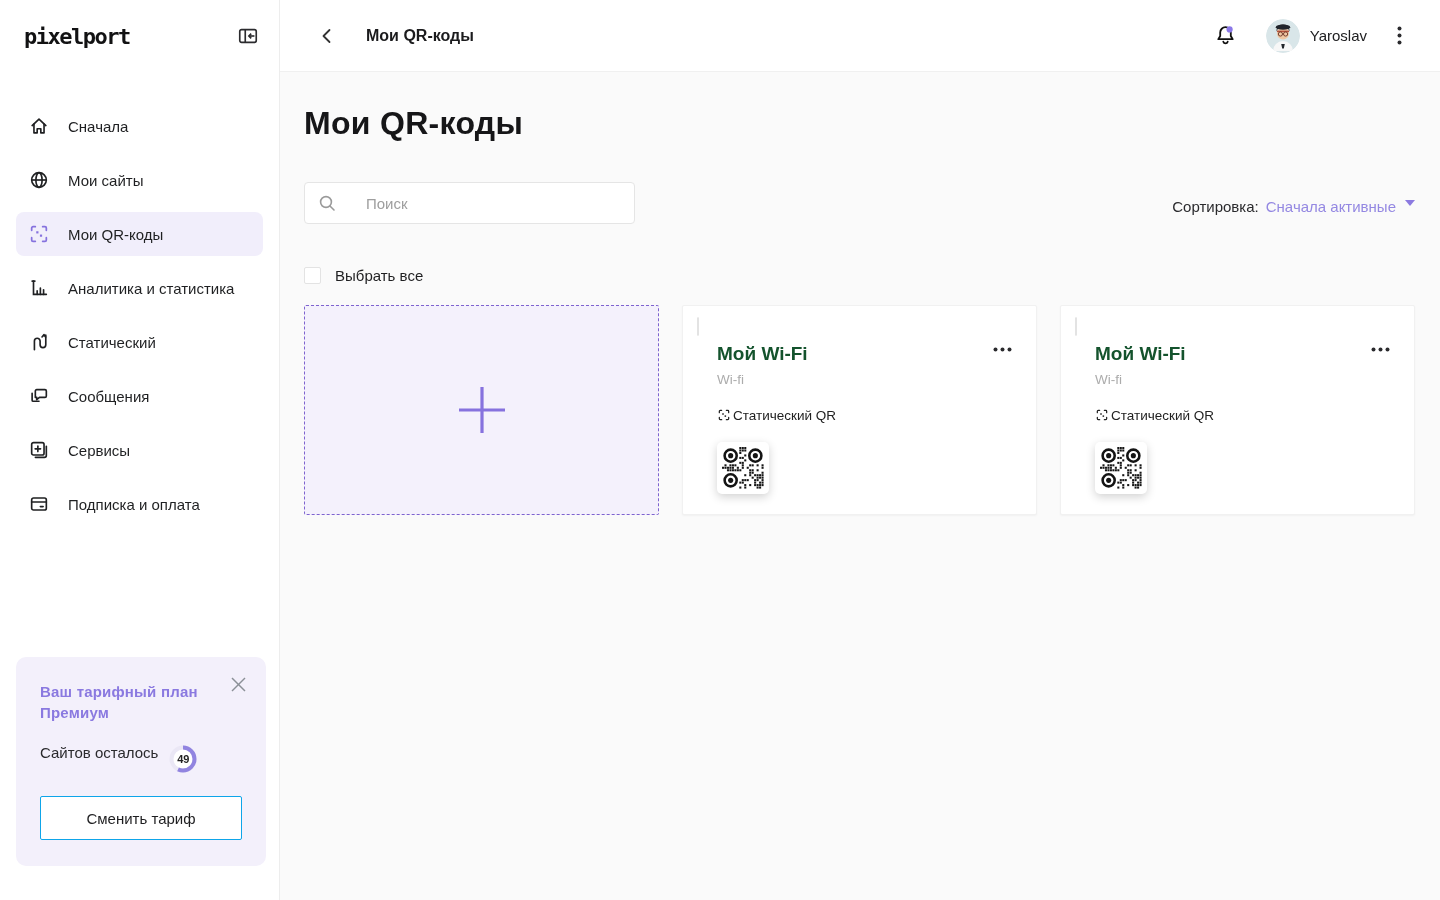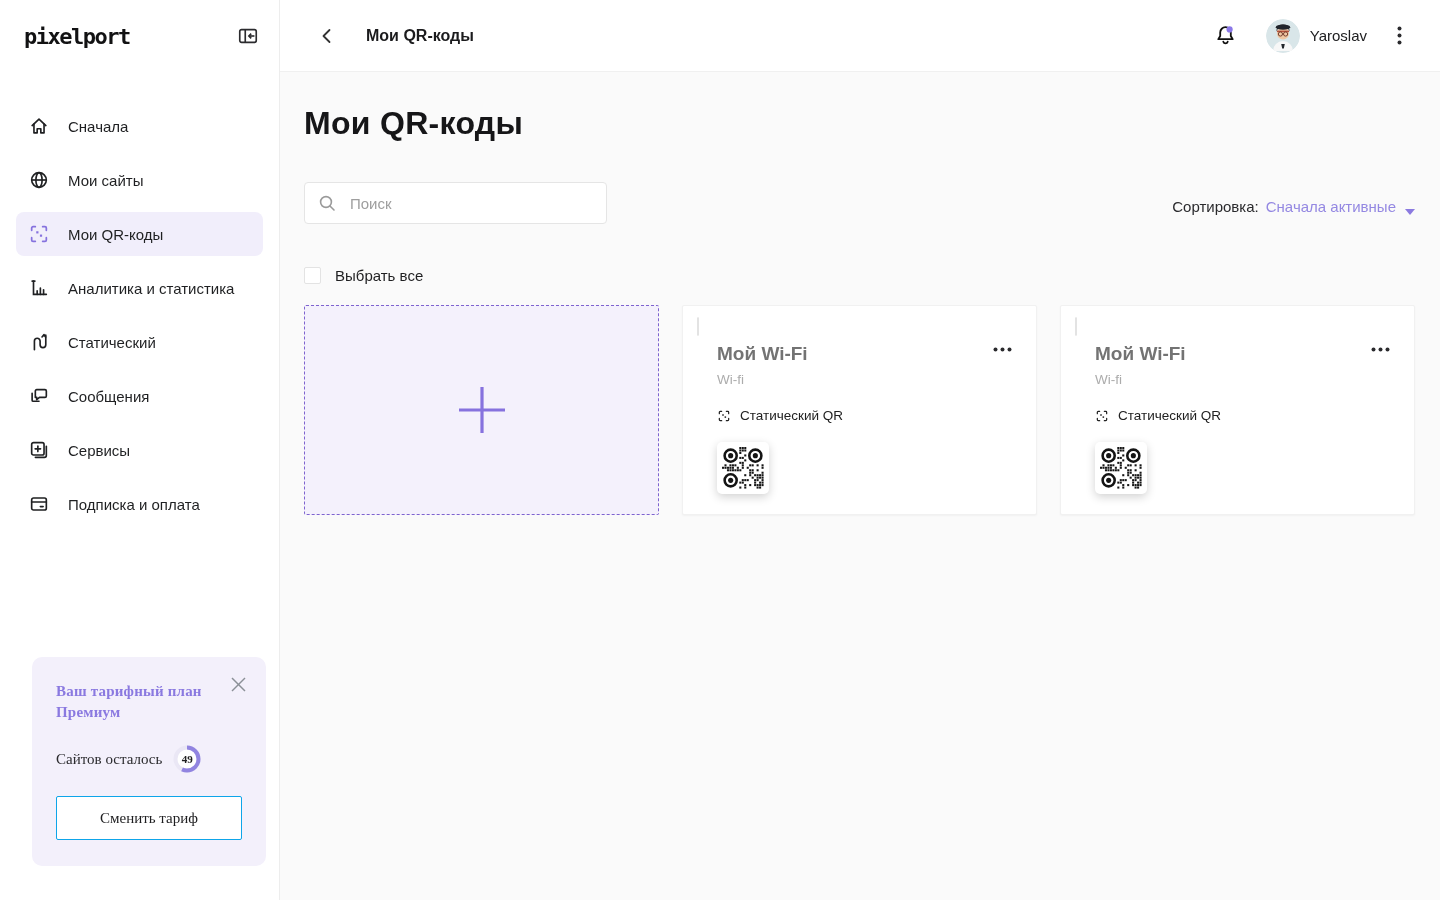--- a/index.html
+++ b/index.html
@@ -20,27 +20,27 @@
           letter-spacing:-1.5px; color:#121213; }
   .collapse-btn { background:none; border:none; padding:2px; cursor:pointer; }
 
   .nav { padding:0 16px; margin-top:32px; }
   .nav-item { display:flex; align-items:center; gap:18px; height:44px; margin-bottom:10px;
               padding:0 12px; border-radius:8px; font-size:15px; font-weight:500;
               color:#1f2022; cursor:pointer; }
   .nav-item.active { background:#f1eefb; }
   .nav-item .ic { width:22px; height:22px; flex:0 0 22px; }
 
-  .plan-card { margin:auto 13px 34px 32px; background:#f3f0fb; border-radius:10px;
-               padding:24px 24px 26px; position:relative;font-family:Liberation Serif, serif; }
+  .plan-card { margin:auto 13px 34px 16px; background:#f3f0fb; border-radius:10px;
+               padding:24px 24px 26px; position:relative; }
   .plan-close { position:absolute; top:16px; right:16px; background:none; border:none;
                 padding:2px; cursor:pointer; }
   .plan-title { color:#8a79e0; font-weight:700; font-size:15px; line-height:1.45;
                 width:175px; letter-spacing:.2px; }
-  .plan-row { display:flex; align-items:center; gap:10px; margin-top:20px;
+  .plan-row { display:flex; gap:10px; margin-top:20px;
               font-size:15px; color:#2a2a2d; }
   .ring-badge { position:relative; width:30px; height:30px; }
   .ring-badge span { position:absolute; inset:0; display:flex; align-items:center;
                      justify-content:center; font-size:11px; font-weight:700; color:#222; }
   .plan-btn { margin-top:22px; width:100%; height:44px; background:#fff;
               border:1px solid #0ea5e9; border-radius:2px; font-size:15px; font-weight:500;
               color:#1e1e20; font-family:inherit; cursor:pointer; }
 
   
   .main { flex:1; display:flex; flex-direction:column; height:900px; }
@@ -53,50 +53,50 @@
   .avatar { width:34px; height:34px; border-radius:50%; overflow:hidden; flex:0 0 34px; }
   .user-name { font-size:15px; font-weight:500; color:#202022; margin-left:10px; }
   .kebab-btn { background:none; border:none; padding:2px; cursor:pointer; margin-left:28px; }
 
   .content { flex:1; background:#fafafa; padding:0 25px 0 24px; }
   .page-title { font-size:32px; font-weight:800; margin:33px 0 0; color:#161618;
                 letter-spacing:.3px; }
 
   .toolbar { margin-top:40px; display:flex; align-items:flex-start;
              justify-content:space-between; }
-  .search { width:303px; height:42px; background:#fff; border:1px solid #e5e5e5;
-            border-radius:4px; display:flex; align-items:center; padding:0 13px; gap:11px; }
+  .search { width:331px; height:42px; background:#fff; border:1px solid #e5e5e5;
+            border-radius:4px; display:flex; align-items:center; padding:0 13px; gap:27px; }
   .search input { border:none; outline:none; font-size:15px; color:#333; width:100%;
                   background:transparent; font-family:inherit; }
   .search input::placeholder { color:#9e9e9e; }
   .sort { display:flex; align-items:center; gap:7px; font-size:15px; margin-top:16px; }
   .sort-label { color:#2a2a2d; }
-  .sort-btn { display:flex; align-items:flex-end; gap:9px; background:none; border:none;
+  .sort-btn { display:flex; align-items:flex-start; gap:9px; background:none; border:none;
               padding:0; cursor:pointer; font-family:inherit; font-size:15px; color:#9488e2; }
   .sort-caret { width:0; height:0; border-left:5px solid transparent;
                 border-right:5px solid transparent; border-top:6px solid #8b7ae0; margin-top:2px; }
 
   .select-row { margin-top:43px; display:flex; align-items:center; gap:14px;
                 font-size:15px; color:#1f1f21; }
   .checkbox { width:17px; height:17px; border:1px solid #e3e3e3; background:#fff;
               border-radius:2px; cursor:pointer; }
 
   .grid { margin-top:21px; display:grid; grid-template-columns:repeat(3, 1fr); gap:23px; }
   .card { height:210px; border-radius:2px; }
   .add-card { background:#f4f1fc; border:1px dashed #7e63cf; display:flex;
               align-items:center; justify-content:center; cursor:pointer; }
   .qr-card { background:#fff; border:1px solid #f1f1f1; box-shadow:0 1px 2px rgba(0,0,0,.04);
              position:relative; padding:12px 24px 0 14px; }
   .card-body { margin-left:20px; }
   .card-head { display:flex; align-items:flex-start; justify-content:space-between;
                margin-top:7px; }
-  .card-title { font-size:19px; font-weight:700; color:#737373; }
+  .card-title { font-size:19px; font-weight:700; color:#14532d; }
   .card-kebab { background:none; border:none; padding:4px 0; cursor:pointer; }
   .card-sub { font-size:13.5px; color:#acacac; margin-top:7px; }
-  .card-type { display:flex; align-items:center; gap:9px; margin-top:21px;
+  .card-type { display:flex; align-items:flex-start; gap:2px; margin-top:21px;
                font-size:13.5px; color:#222; }
   .qr-tile { margin-top:19px; width:52px; height:52px; background:#fff; border-radius:5px;
              box-shadow:0 3px 10px rgba(0,0,0,.18); display:flex; align-items:center;
              justify-content:center; cursor:pointer; }
 </style>
 </head>
 <body>
 
 <aside class="sidebar">
   <div class="logo-row">

